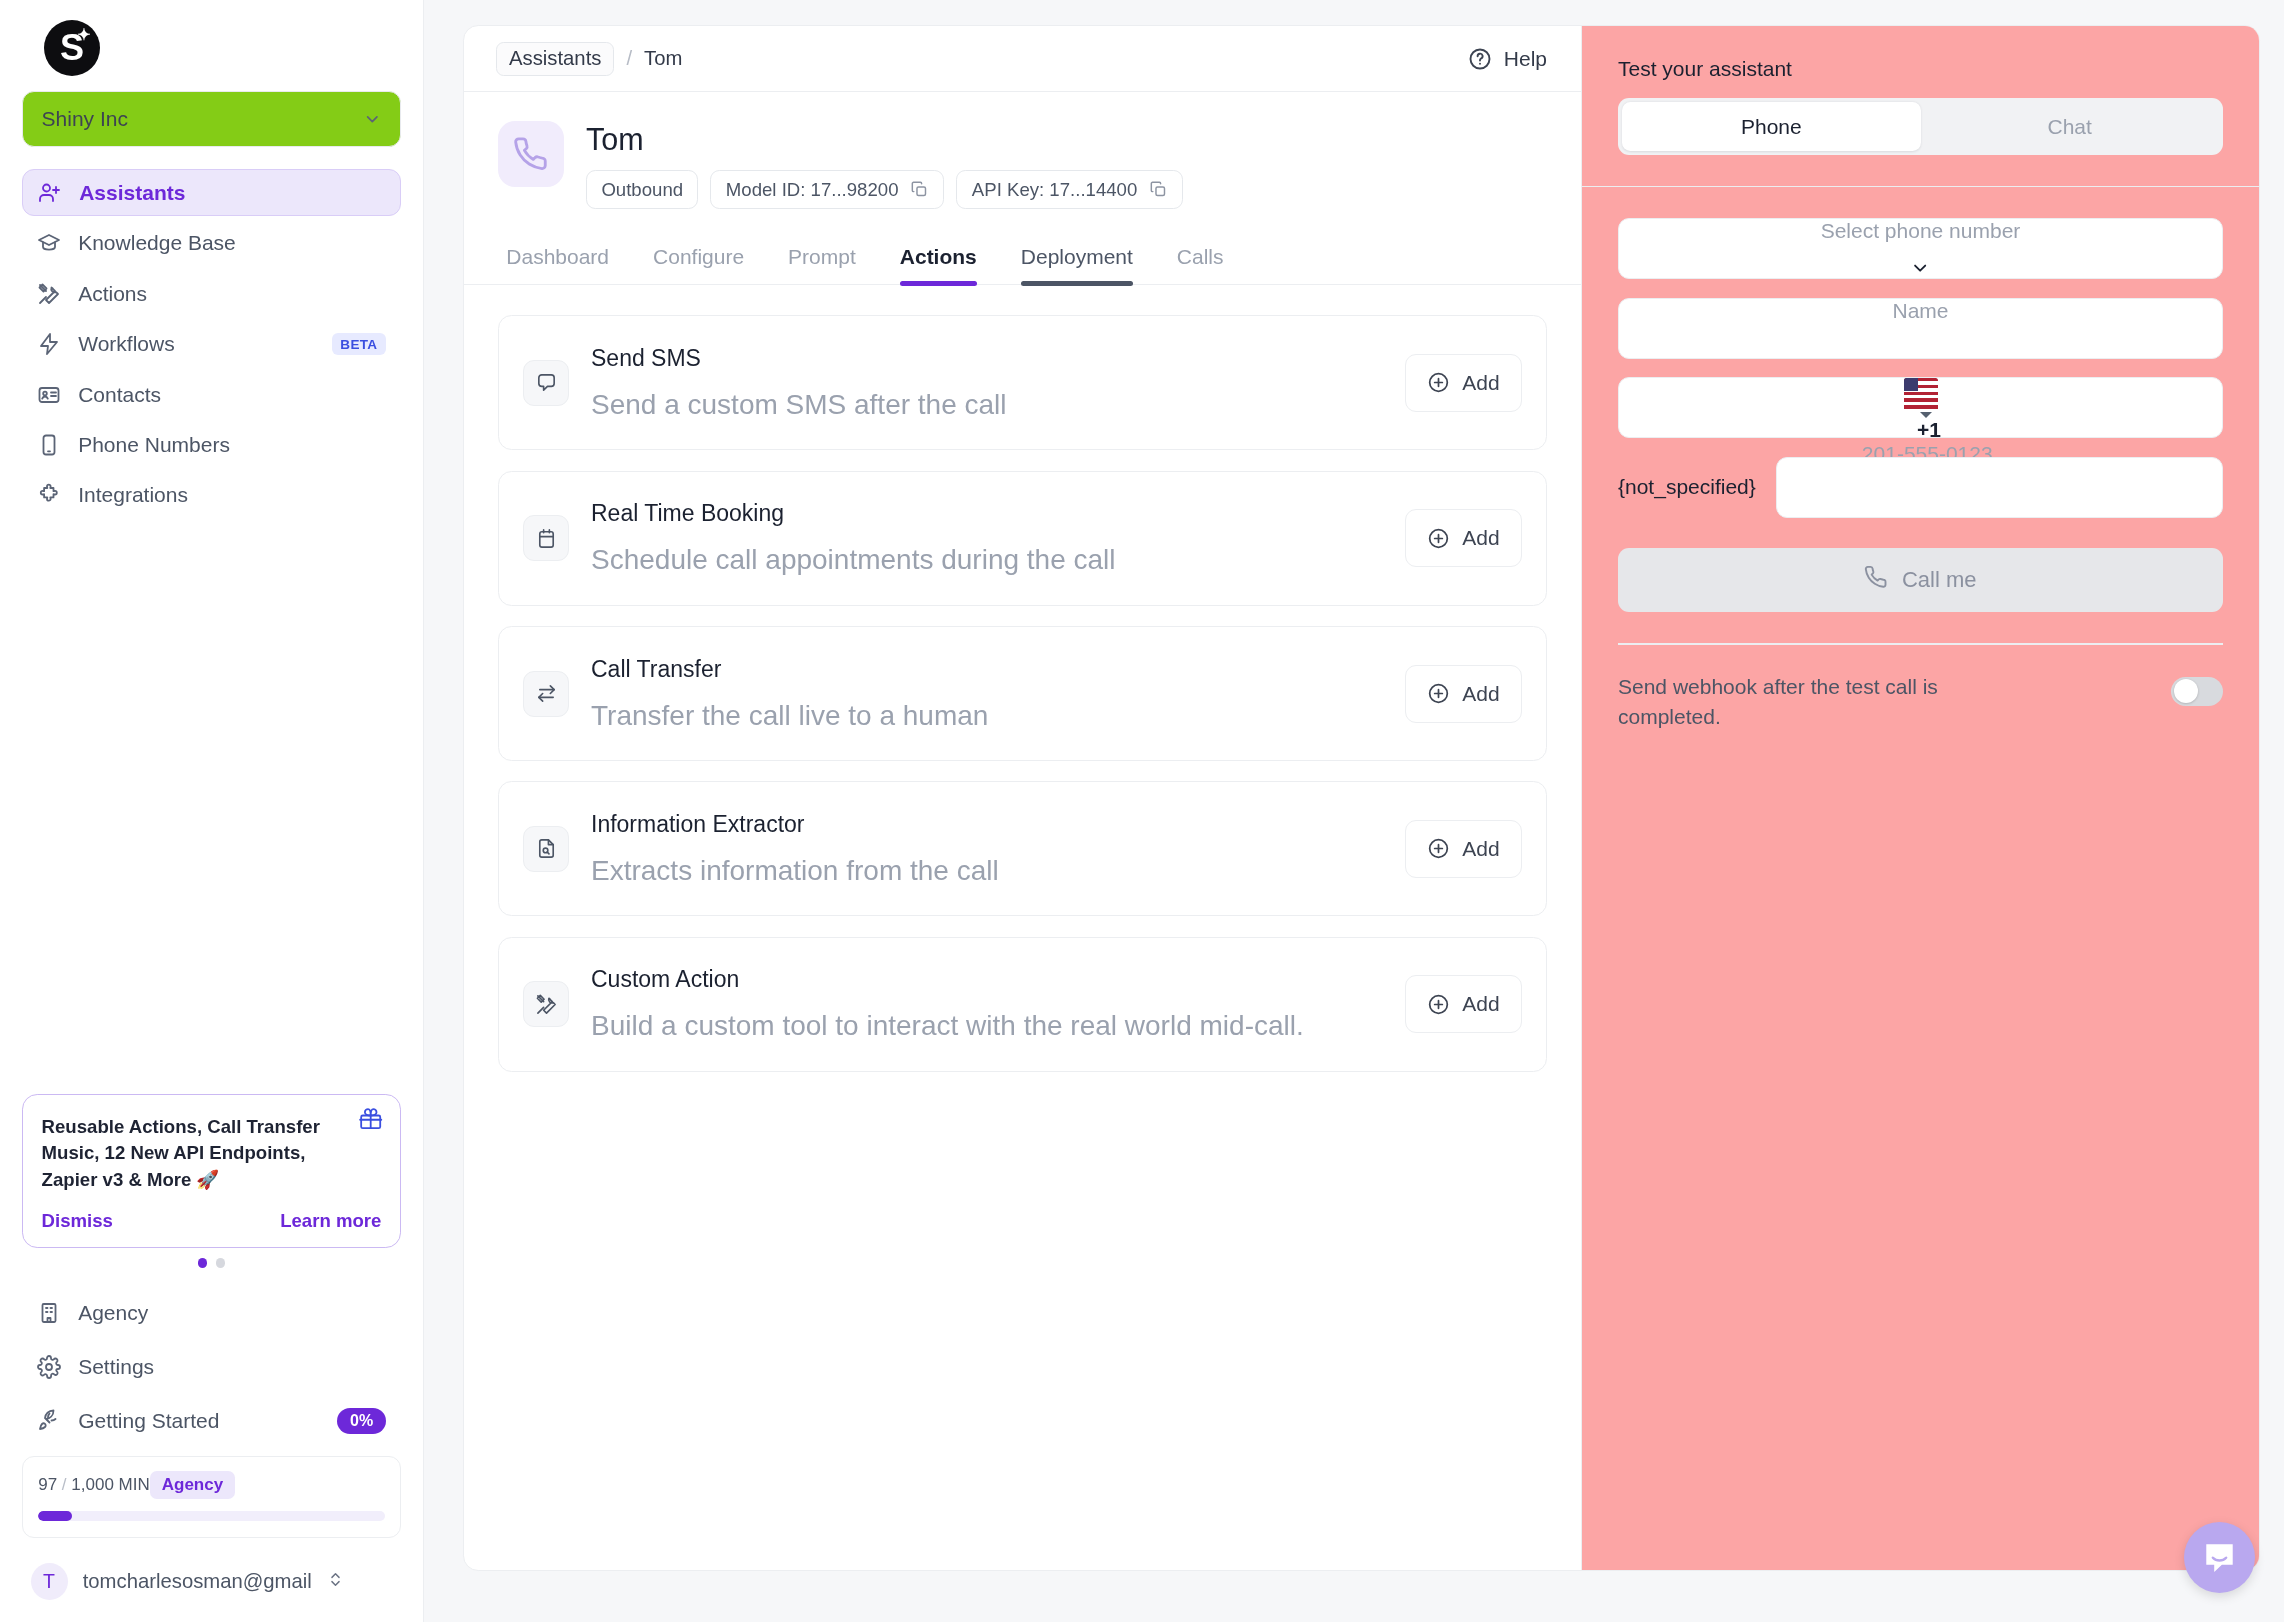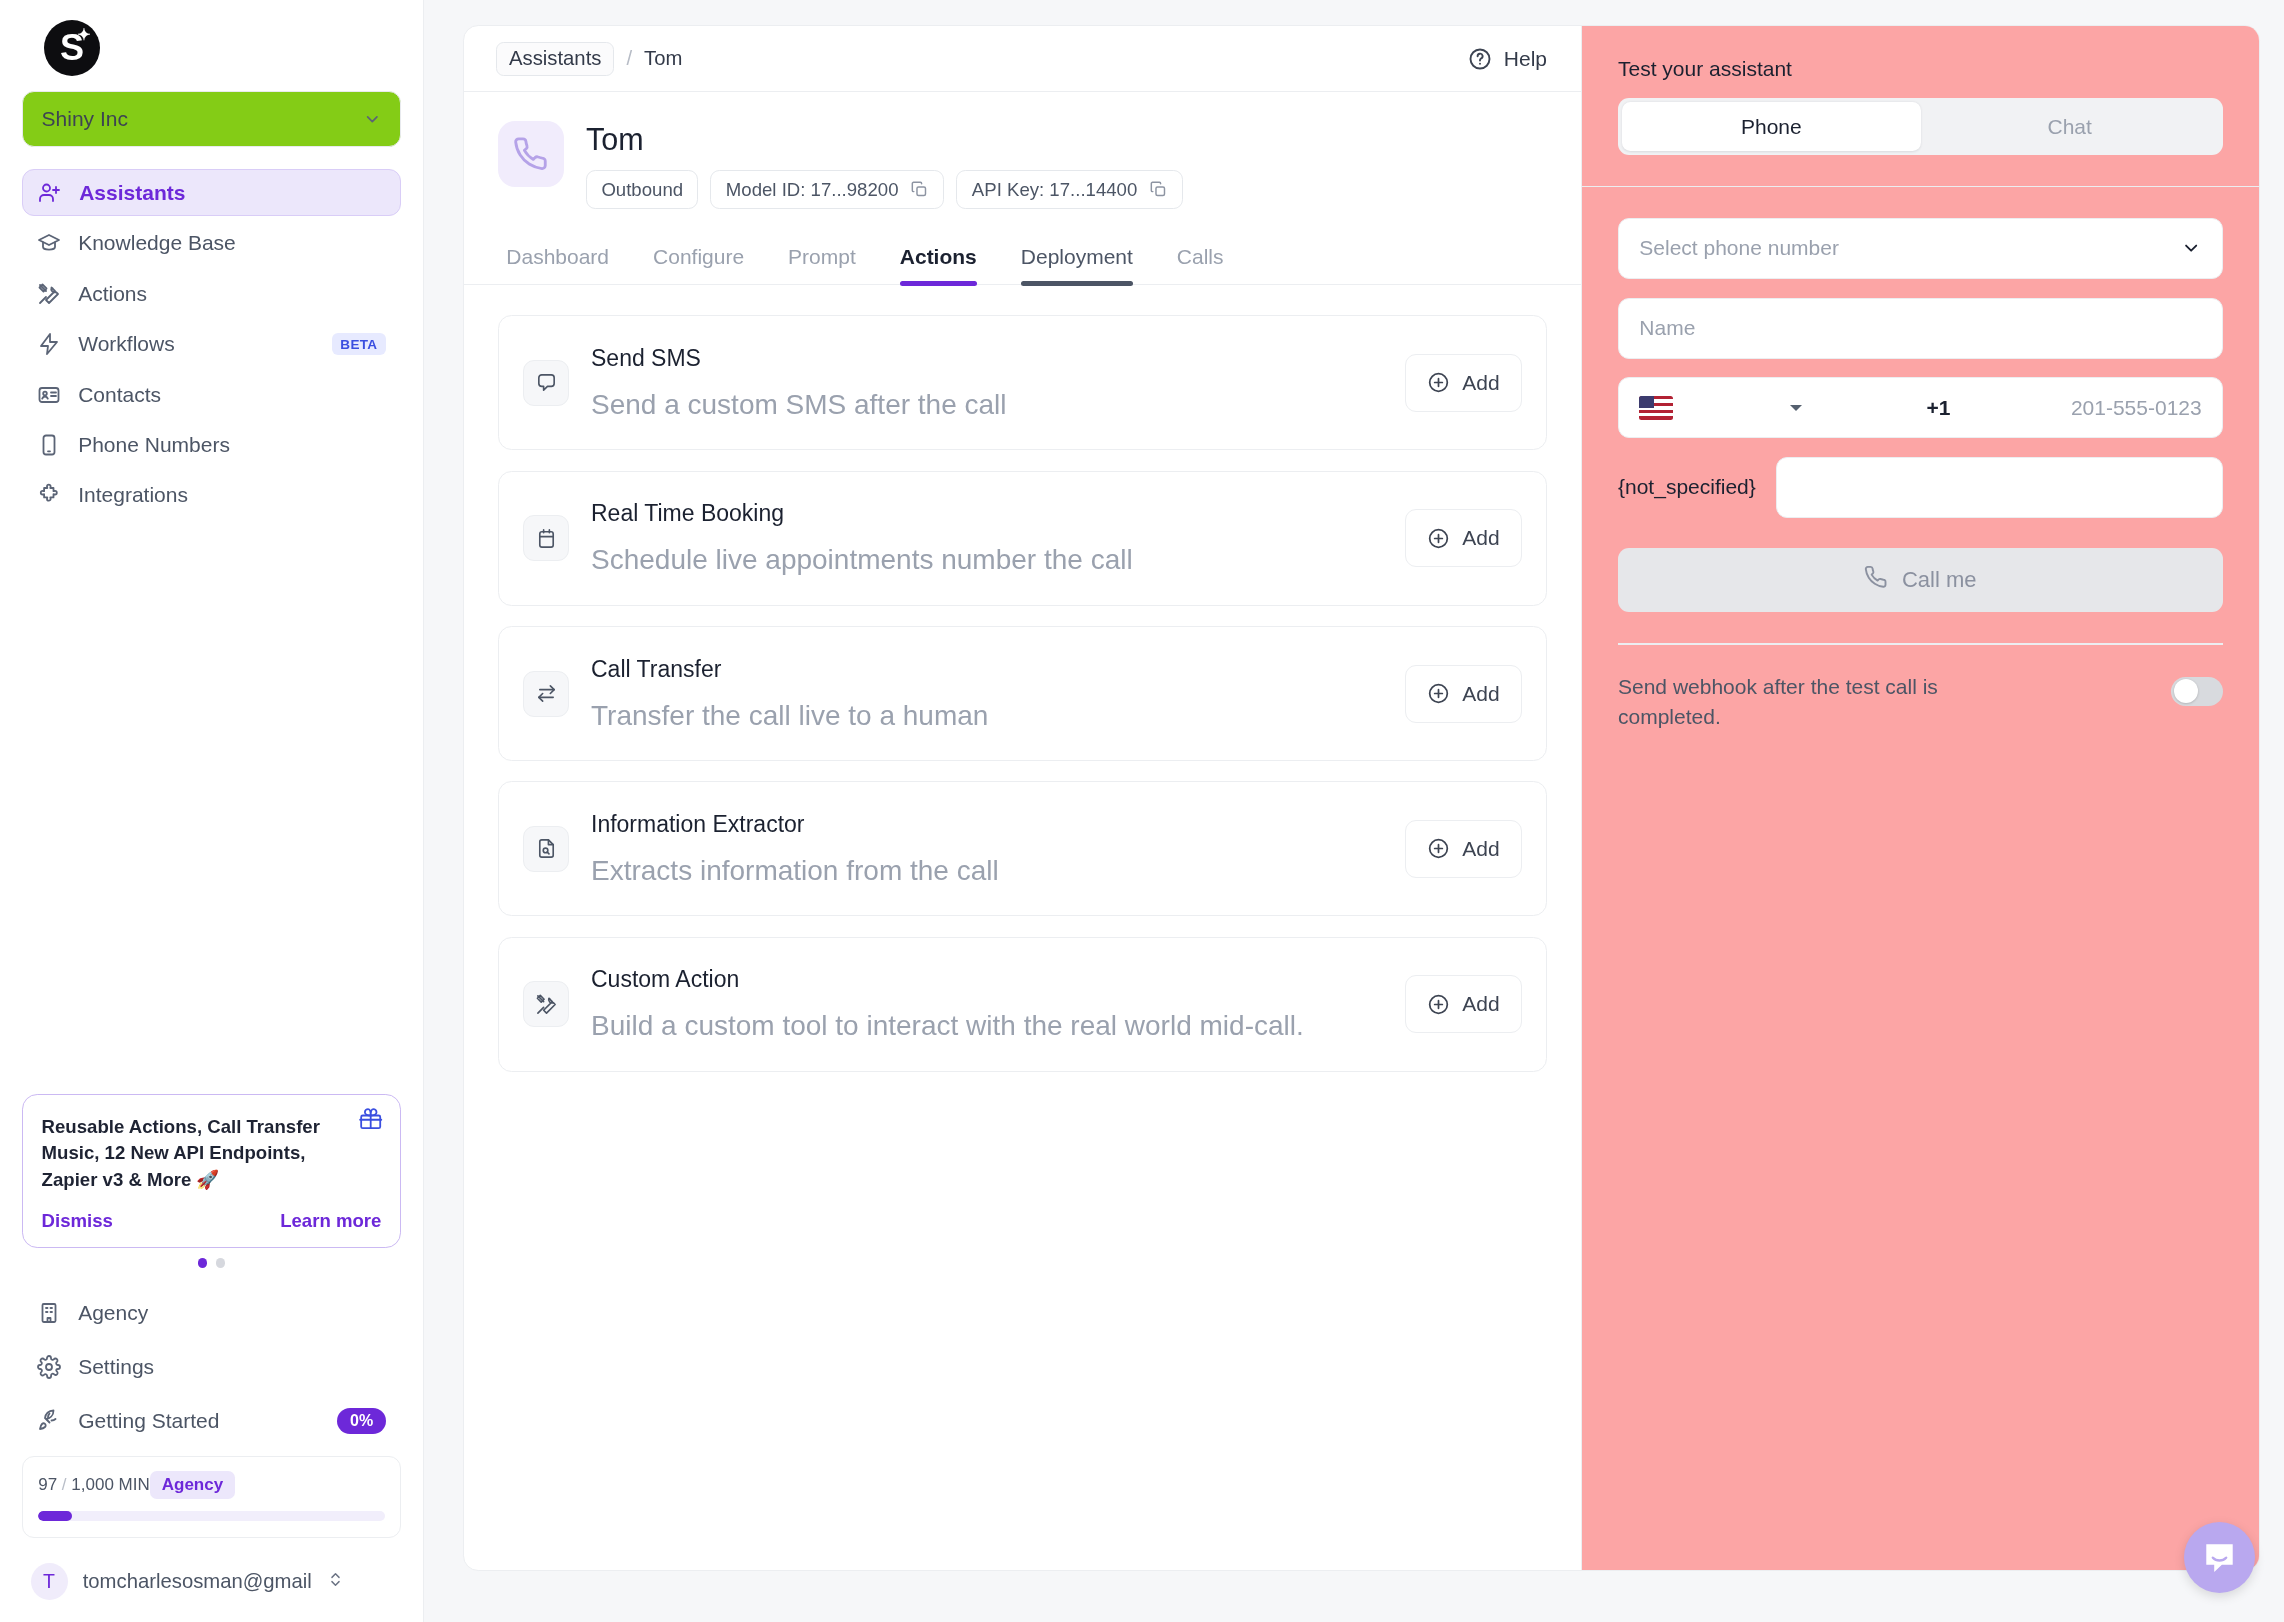--- a/index.html
+++ b/index.html
@@ -188,21 +188,21 @@
     flex: 1 1 50%; height: 49px; display: flex; align-items: center; justify-content: center;
     font-size: 21px; color: #9aa1ae; border-radius: 8.5px; cursor: pointer;
   }
   .seg.on { background: #fff; color: #1b2130; box-shadow: 0 0.8px 2.5px rgba(16,24,40,.10); }
   .rp-divider { height: 1.7px; background: #eceef1; }
 
   .rp-form { padding: 30.5px 36px 0 36px; display: flex; flex-direction: column; gap: 18.6px; }
   .field {
     height: 61px; border: 1.7px solid #eceef1; border-radius: 11px;
     display: flex; align-items: center; padding: 0 20.3px; background: #fff;
-    font-size: 21px; color: #9aa1ae; justify-content: space-between; cursor: text;
+    font-size: 21px; color: #9aa1ae; justify-content: space-between; cursor: text; flex-direction: column;
   }
   .field.sel { cursor: pointer; }
   .field .chev2 { width: 20.3px; height: 20.3px; color: #1b2130; flex: 0 0 20.3px; }
   .phone-field { display: flex; align-items: center; gap: 0; padding: 0 20.3px; }
   .flag {
     width: 34px; height: 24px; border-radius: 2.5px; overflow: hidden; position: relative;
     flex: 0 0 34px; background: #fff;
   }
   .flag .stripes { position: absolute; inset: 0;
     background: repeating-linear-gradient(#b22234 0 3.4px, #ffffff 3.4px 6.8px); }
@@ -515,21 +515,21 @@
             <span class="action-ico">
               <svg viewBox="0 0 24 24" fill="none" stroke="currentColor" stroke-width="1.7" stroke-linecap="round" stroke-linejoin="round">
                   <rect x="5" y="5" width="14" height="16" rx="2.2"></rect>
                   <line x1="5" y1="10" x2="19" y2="10"></line>
                   <line x1="9" y1="3" x2="9" y2="6"></line>
                   <line x1="15" y1="3" x2="15" y2="6"></line>
                 </svg>
             </span>
             <div class="action-body">
               <div class="action-title">Real Time Booking</div>
-              <div class="action-desc">Schedule live appointments number the call</div>
+              <div class="action-desc">Schedule call appointments during the call</div>
             </div>
             <div class="add-btn">
               <span class="plus">
                 <svg viewBox="0 0 24 24" fill="none" stroke="currentColor" stroke-width="1.8" stroke-linecap="round" stroke-linejoin="round">
                     <circle cx="12" cy="12" r="9.2"></circle>
                     <line x1="12" y1="8" x2="12" y2="16"></line>
                     <line x1="8" y1="12" x2="16" y2="12"></line>
                   </svg>
               </span>
               <span>Add</span>

